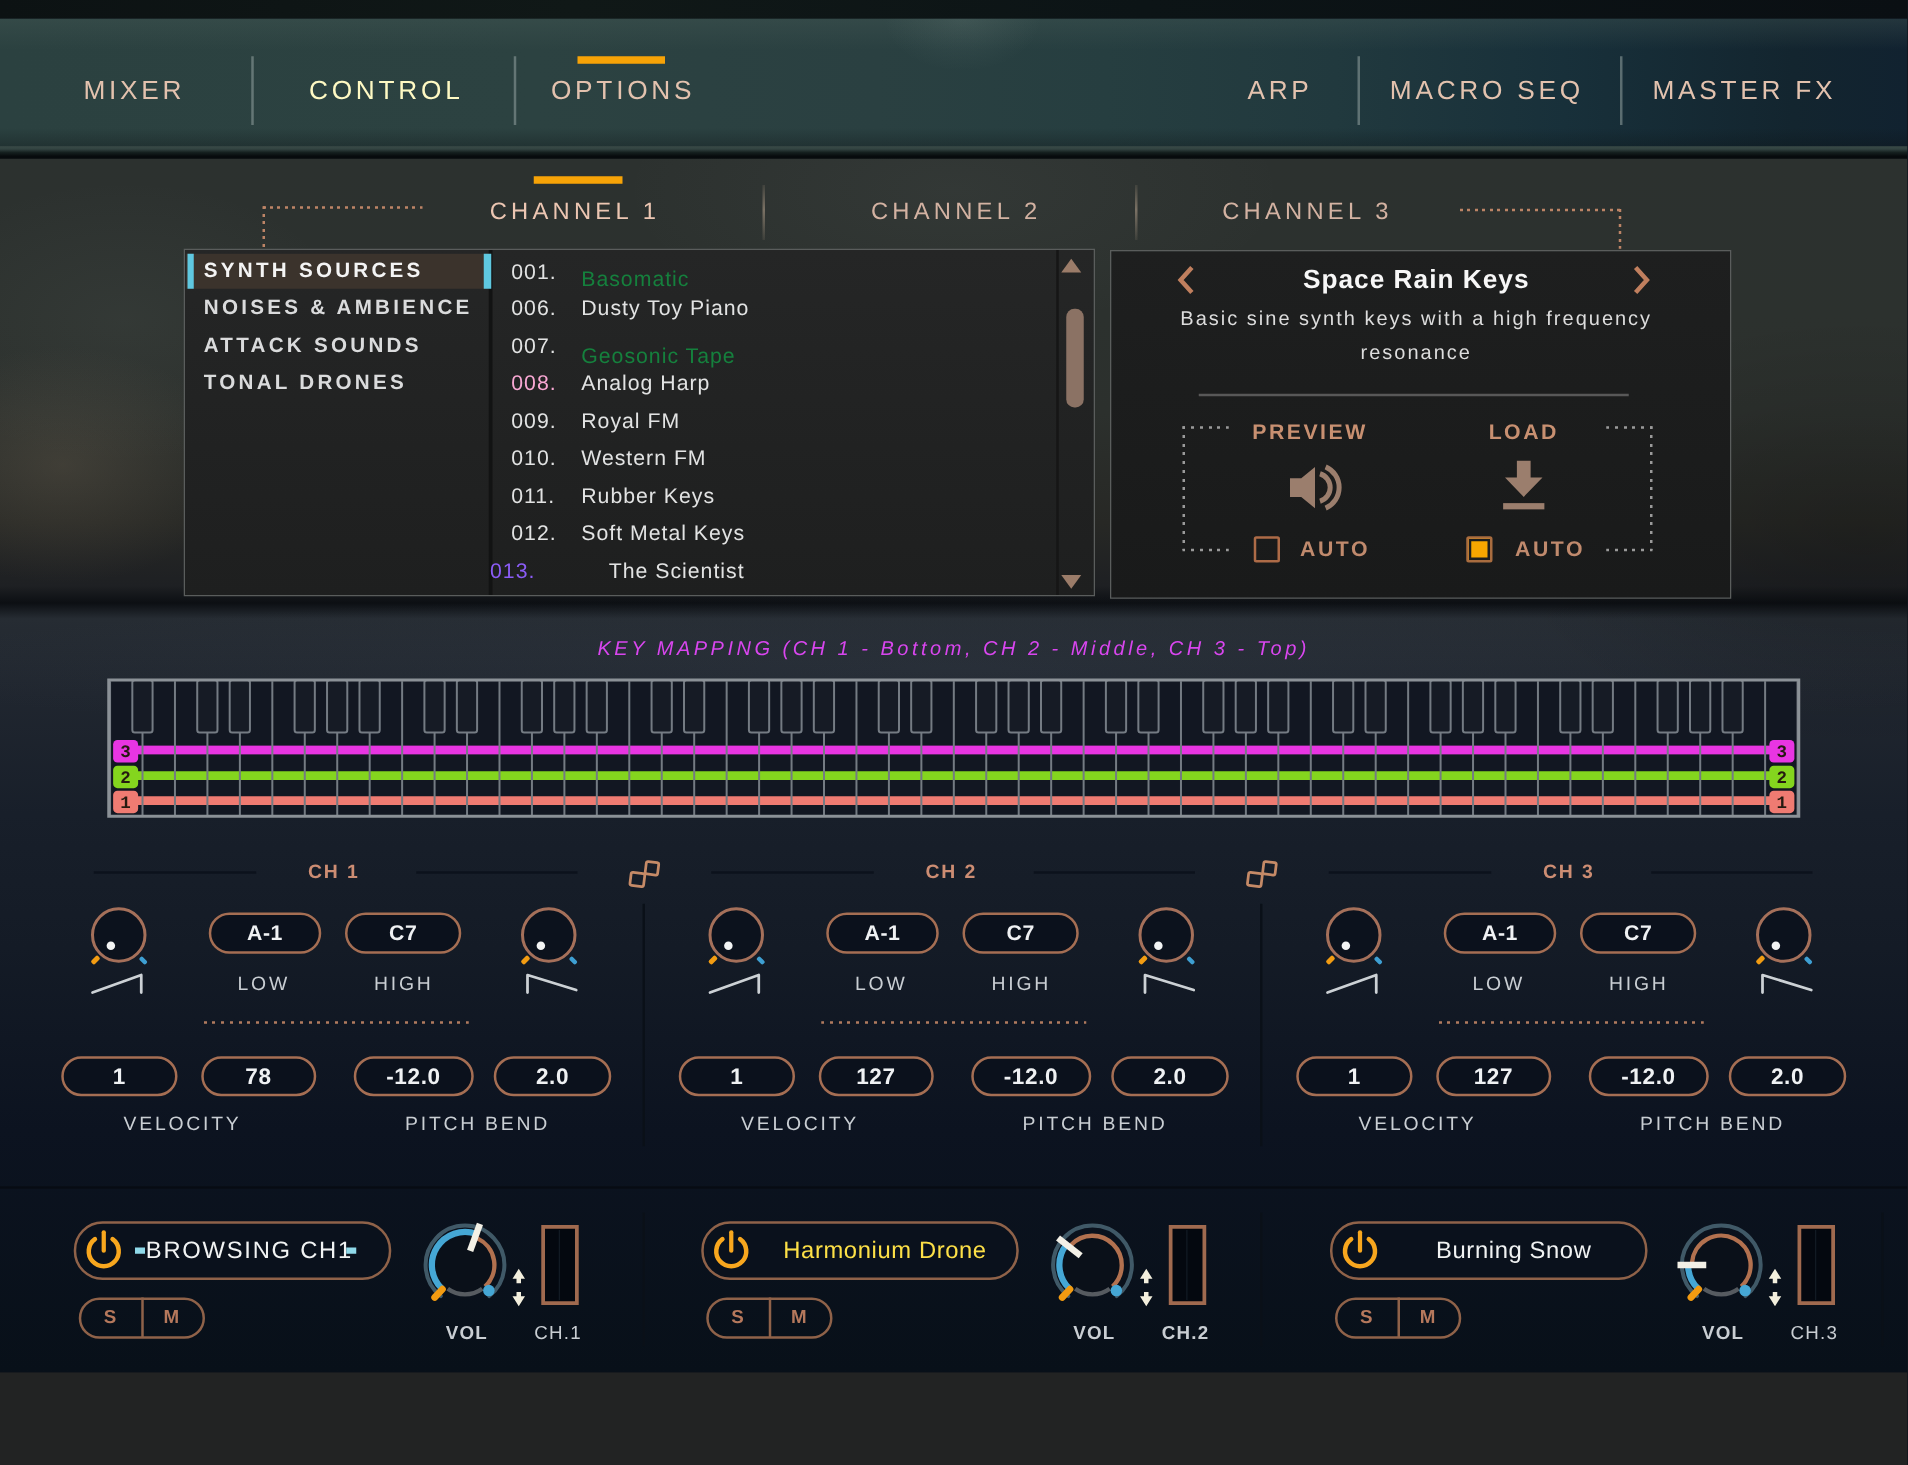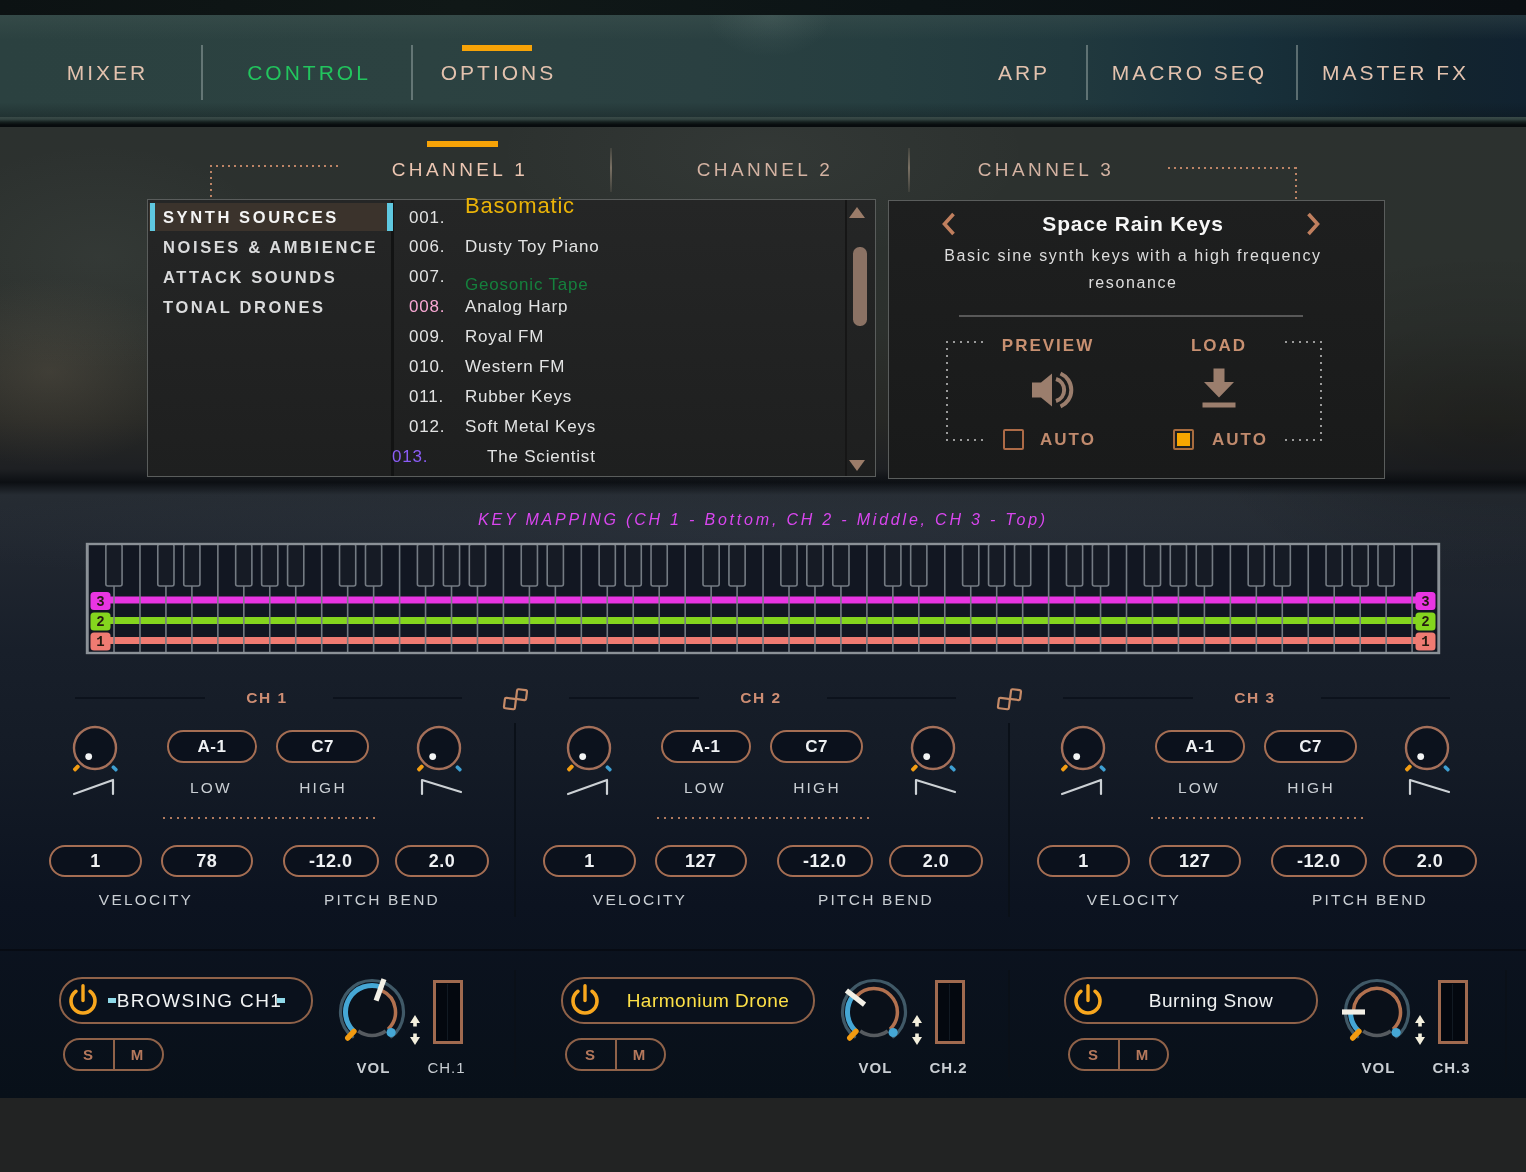--- a/index.html
+++ b/index.html
@@ -21,21 +21,21 @@
 <div class="abs" style="left:0;top:127px;width:1526px;height:971px;
 background:
  radial-gradient(380px 160px ellipse at 763px 25px, rgba(160,170,165,0.06), rgba(0,0,0,0) 70%),
  radial-gradient(200px 135px ellipse at 50px 245px, rgba(115,103,85,0.30), rgba(0,0,0,0) 70%),
  radial-gradient(260px 160px ellipse at 100px 130px, rgba(140,150,145,0.08), rgba(0,0,0,0) 70%),
  radial-gradient(1100px 75px ellipse at 763px 408px, rgba(95,110,130,0.10), rgba(0,0,0,0) 80%),
  radial-gradient(420px 250px ellipse at 1490px 300px, rgba(0,0,0,0.20), rgba(0,0,0,0) 70%),
  linear-gradient(to bottom, #2c312f 0%, #2c312e 13%, #2c302d 21%, #272825 30%, #1e2023 35.2%, #0c0f13 36.6%, #262c33 37.9%, #20262f 44%, #181f2a 54%, #141b26 65%, #0c1320 80%, #081019 100%)"></div>
 <div class="abs" style="left:0;top:1098px;width:1526px;height:74px;background:#222323"></div>
 <div class="abs ctr" style="left:107.5px;top:73px;font-size:21px;letter-spacing:3px;color:#e3c2ae">MIXER</div>
-<div class="abs ctr" style="left:309px;top:73px;font-size:21px;letter-spacing:3px;color:#22c55e">CONTROL</div>
+<div class="abs ctr" style="left:309px;top:73px;font-size:21px;letter-spacing:3px;color:#fef9c3">CONTROL</div>
 <div class="abs ctr" style="left:498.5px;top:73px;font-size:21px;letter-spacing:3px;color:#e3c2ae">OPTIONS</div>
 <div class="abs ctr" style="left:1024px;top:73px;font-size:21px;letter-spacing:3px;color:#e3c2ae">ARP</div>
 <div class="abs ctr" style="left:1189.5px;top:73px;font-size:21px;letter-spacing:3px;color:#e3c2ae">MACRO SEQ</div>
 <div class="abs ctr" style="left:1395.5px;top:73px;font-size:21px;letter-spacing:3px;color:#e3c2ae">MASTER FX</div>
 <div class="abs" style="left:200.5px;top:45px;width:2px;height:55px;background:rgba(148,162,160,0.55)"></div>
 <div class="abs" style="left:411px;top:45px;width:2px;height:55px;background:rgba(148,162,160,0.55)"></div>
 <div class="abs" style="left:1085.5px;top:45px;width:2px;height:55px;background:rgba(148,162,160,0.55)"></div>
 <div class="abs" style="left:1295.5px;top:45px;width:2px;height:55px;background:rgba(148,162,160,0.55)"></div>
 <div class="abs" style="left:462px;top:45px;width:70px;height:6px;background:#f7a307"></div>
 <div class="abs ctr" style="left:460px;top:170px;font-size:19px;letter-spacing:3.4px;color:#ecc6b2">CHANNEL 1</div>
@@ -51,21 +51,21 @@
 <div class="abs" style="left:147px;top:199px;width:729px;height:278px;background:linear-gradient(to bottom,#252626,#1e1f1f);border:1.5px solid #5a5d5c"></div>
 <div class="abs" style="left:391px;top:200px;width:3px;height:276px;background:#121313"></div>
 <div class="abs" style="left:149px;top:203px;width:241px;height:27.5px;background:#3b332c"></div>
 <div class="abs" style="left:149.5px;top:203px;width:5.5px;height:27.5px;background:#5fc8e0"></div>
 <div class="abs" style="left:387px;top:203px;width:6px;height:27.5px;background:#5fc8e0"></div>
 <div class="abs" style="left:163px;top:217px;transform:translateY(-50%);font-size:16.5px;font-weight:bold;letter-spacing:2.6px;color:#f4f4f4;white-space:nowrap">SYNTH SOURCES</div>
 <div class="abs" style="left:163px;top:246.5px;transform:translateY(-50%);font-size:16.5px;font-weight:bold;letter-spacing:2.6px;color:#dadbdc;white-space:nowrap">NOISES &amp; AMBIENCE</div>
 <div class="abs" style="left:163px;top:276.5px;transform:translateY(-50%);font-size:16.5px;font-weight:bold;letter-spacing:2.6px;color:#dadbdc;white-space:nowrap">ATTACK SOUNDS</div>
 <div class="abs" style="left:163px;top:306.5px;transform:translateY(-50%);font-size:16.5px;font-weight:bold;letter-spacing:2.6px;color:#dadbdc;white-space:nowrap">TONAL DRONES</div>
 <div class="abs" style="left:409px;top:217.5px;transform:translateY(-50%);font-size:17px;letter-spacing:0.8px;color:#e2e3e3">001.</div>
-<div class="abs" style="left:465px;top:206px;transform:translateY(-50%);font-size:22px;letter-spacing:0.8px;color:#eab308;white-space:nowrap">Basomatic</div>
+<div class="abs" style="left:465px;top:224px;transform:translateY(-50%);font-size:17px;letter-spacing:0.8px;color:#15803d;white-space:nowrap">Basomatic</div>
 <div class="abs" style="left:409px;top:247.4px;transform:translateY(-50%);font-size:17px;letter-spacing:0.8px;color:#e2e3e3">006.</div>
 <div class="abs" style="left:465px;top:247.4px;transform:translateY(-50%);font-size:17px;letter-spacing:0.8px;color:#e2e3e3;white-space:nowrap">Dusty Toy Piano</div>
 <div class="abs" style="left:409px;top:277.4px;transform:translateY(-50%);font-size:17px;letter-spacing:0.8px;color:#e2e3e3">007.</div>
 <div class="abs" style="left:465px;top:285px;transform:translateY(-50%);font-size:17px;letter-spacing:0.8px;color:#15803d;white-space:nowrap">Geosonic Tape</div>
 <div class="abs" style="left:409px;top:307.4px;transform:translateY(-50%);font-size:17px;letter-spacing:0.8px;color:#f9a8d4">008.</div>
 <div class="abs" style="left:465px;top:307.4px;transform:translateY(-50%);font-size:17px;letter-spacing:0.8px;color:#e2e3e3;white-space:nowrap">Analog Harp</div>
 <div class="abs" style="left:409px;top:337.3px;transform:translateY(-50%);font-size:17px;letter-spacing:0.8px;color:#e2e3e3">009.</div>
 <div class="abs" style="left:465px;top:337.3px;transform:translateY(-50%);font-size:17px;letter-spacing:0.8px;color:#e2e3e3;white-space:nowrap">Royal FM</div>
 <div class="abs" style="left:409px;top:367.2px;transform:translateY(-50%);font-size:17px;letter-spacing:0.8px;color:#e2e3e3">010.</div>
 <div class="abs" style="left:465px;top:367.2px;transform:translateY(-50%);font-size:17px;letter-spacing:0.8px;color:#e2e3e3;white-space:nowrap">Western FM</div>
@@ -409,15 +409,15 @@
     <line x1="-18.07" y1="19.38" x2="-24.21" y2="25.96" stroke="#f29b11" stroke-width="5.5" stroke-linecap="round"></line>
     <line x1="-12.00" y1="-0.00" x2="-35.00" y2="-0.00" stroke="#f3f0e6" stroke-width="5.2"></line>
   </svg>
 <svg width="20" height="34" viewBox="-10 -17 20 34" style="position:absolute;left:1409.5px;top:1013px">
     <path d="M 0 -15 L 5 -7 L 1.8 -7 L 1.8 -3.5 L -1.8 -3.5 L -1.8 -7 L -5 -7 Z" fill="#f3efdd"></path>
     <path d="M 0 15 L 5 7 L 1.8 7 L 1.8 3.5 L -1.8 3.5 L -1.8 7 L -5 7 Z" fill="#f3efdd"></path>
   </svg>
 <div class="abs" style="left:1437.5px;top:980px;width:30px;height:64px;border:3px solid #a06a4f;background:#04080f"></div>
 <div class="abs" style="left:1451.5px;top:984px;width:1.5px;height:56px;background:rgba(70,90,110,0.22)"></div>
 <div class="vlab" style="left:1378.5px;top:1066.5px;font-weight:bold;font-size:15px;letter-spacing:1px">VOL</div>
-<div class="vlab" style="left:1451.5px;top:1066.5px;font-weight:bold;font-size:15px;letter-spacing:1px">CH.3</div>
+<div class="vlab" style="left:1451.5px;top:1066.5px;font-weight:normal;font-size:15px;letter-spacing:1px">CH.3</div>
 <div class="abs" style="left:514px;top:970px;width:2px;height:107px;background:#0a1018"></div>
 <div class="abs" style="left:1008px;top:970px;width:2px;height:107px;background:#0a1018"></div>
 <div class="abs" style="left:1505px;top:970px;width:2px;height:107px;background:#0a1018"></div>
 </body></html>

